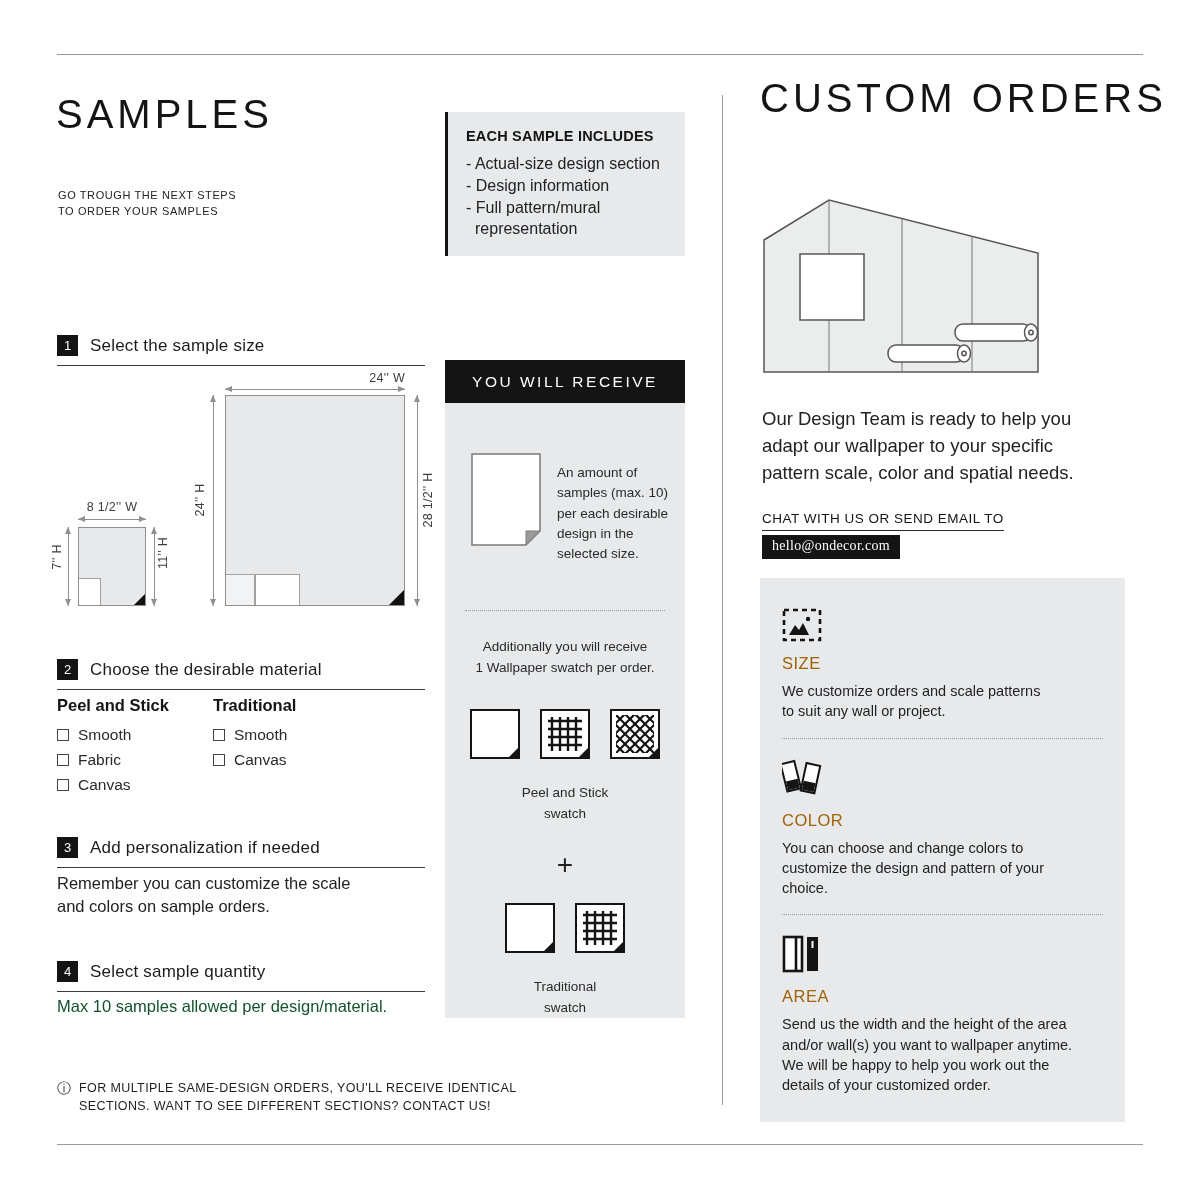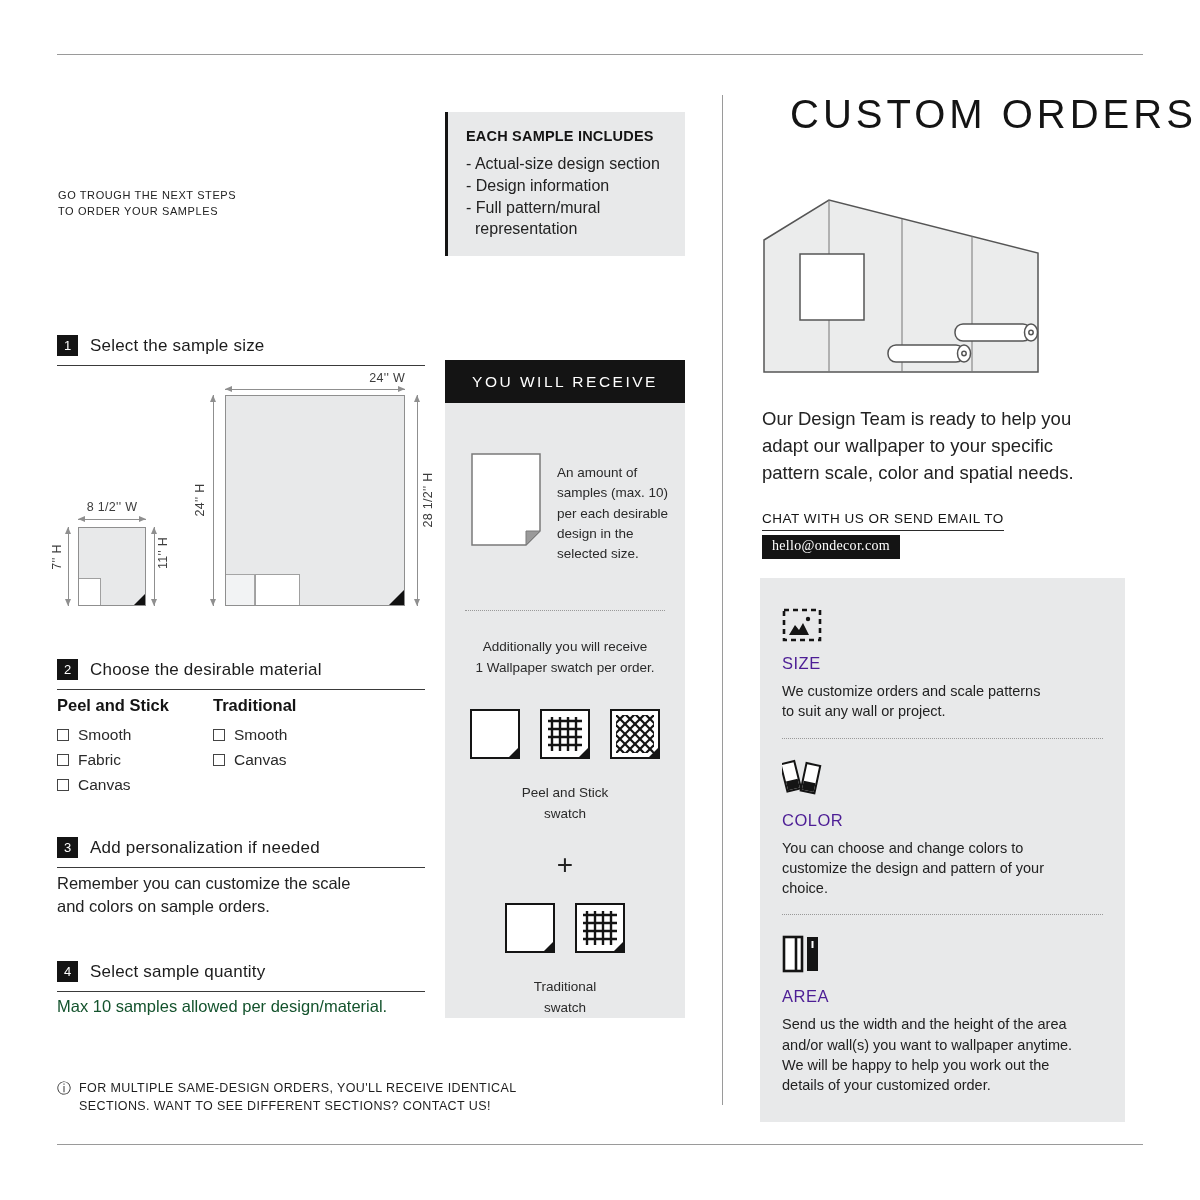--- a/index.html
+++ b/index.html
@@ -7,21 +7,21 @@
   body { font-family:"Liberation Sans", sans-serif; color:#1f1f1f; }
   .page { position:relative; width:1200px; height:1200px; background:#fff; overflow:hidden; }
 
   .rule { position:absolute; left:57px; width:1086px; height:1px; background:#9a9a9a; }
   .rule-top { top:54px; }
   .rule-bottom { top:1144px; }
   .vdivider { position:absolute; left:722px; top:95px; width:1px; height:1010px; background:#9a9a9a; }
 
   .big-title { position:absolute; font-size:40px; font-weight:500; letter-spacing:4px; color:#141414; }
   .samples-title { left:56px; top:92px; }
-  .custom-title { left:760px; top:92px;margin-left:30px; }
+  .custom-title { left:760px; top:76px; }
 
   .samples-intro { position:absolute; left:58px; top:188px; font-size:11px; letter-spacing:0.6px;
                    line-height:1.42; white-space:pre-line; color:#222; }
 
   
   .step-header { position:absolute; left:57px; width:368px; display:flex; align-items:center; gap:12px;
                  padding-bottom:9px; border-bottom:1px solid #3a3a3a; }
   .step1 { top:335px; } .step2 { top:659px; } .step3 { top:837px; } .step4 { top:961px; }
   .step-num { width:21px; height:21px; background:#141414; color:#fff; font-size:13px;
               display:flex; align-items:center; justify-content:center; flex:0 0 auto; }
@@ -114,33 +114,34 @@
                   color:#222; white-space:pre-line; }
   .chat-label { position:absolute; left:762px; top:511px; font-size:13.5px; letter-spacing:0.5px;
                 color:#141414; border-bottom:1px solid #2a2a2a; padding-bottom:4px; }
   .email-badge { position:absolute; left:762px; top:535px; background:#141414; color:#fff;
                  font-size:14px; padding:3px 10px 5px; letter-spacing:0.3px;font-family:Liberation Serif, serif; }
 
   .custom-box { position:absolute; left:760px; top:578px; width:365px; background:#e8e9ea;
                 padding:30px 22px 26px 22px; }
   .cb-icon { margin-bottom:12px; }
   .cb-icon svg { display:block; }
-  .cb-title { font-size:16.5px; letter-spacing:0.5px; color:#4c1d95; margin-bottom:8px; }
+  .cb-title { font-size:16.5px; letter-spacing:0.5px; color:#a16207; margin-bottom:8px; }
   .cb-text { font-size:14.5px; line-height:1.4; color:#222; white-space:pre-line; }
   .cb-divider { border-top:1px dotted #999; margin:16px 0 18px; }
 </style>
 </head>
 <body>
 
 <div class="page">
 
   <div class="rule rule-top"></div>
   <div class="rule rule-bottom"></div>
   <div class="vdivider"></div>
 
+  <h1 class="big-title samples-title">SAMPLES</h1>
   <p class="samples-intro">GO TROUGH THE NEXT STEPS
 TO ORDER YOUR SAMPLES</p>
 
   <div class="step-header step1">
     <span class="step-num">1</span>
     <span class="step-label">Select the sample size</span>
   </div>
 
   <div>
     <div class="rect-large">

